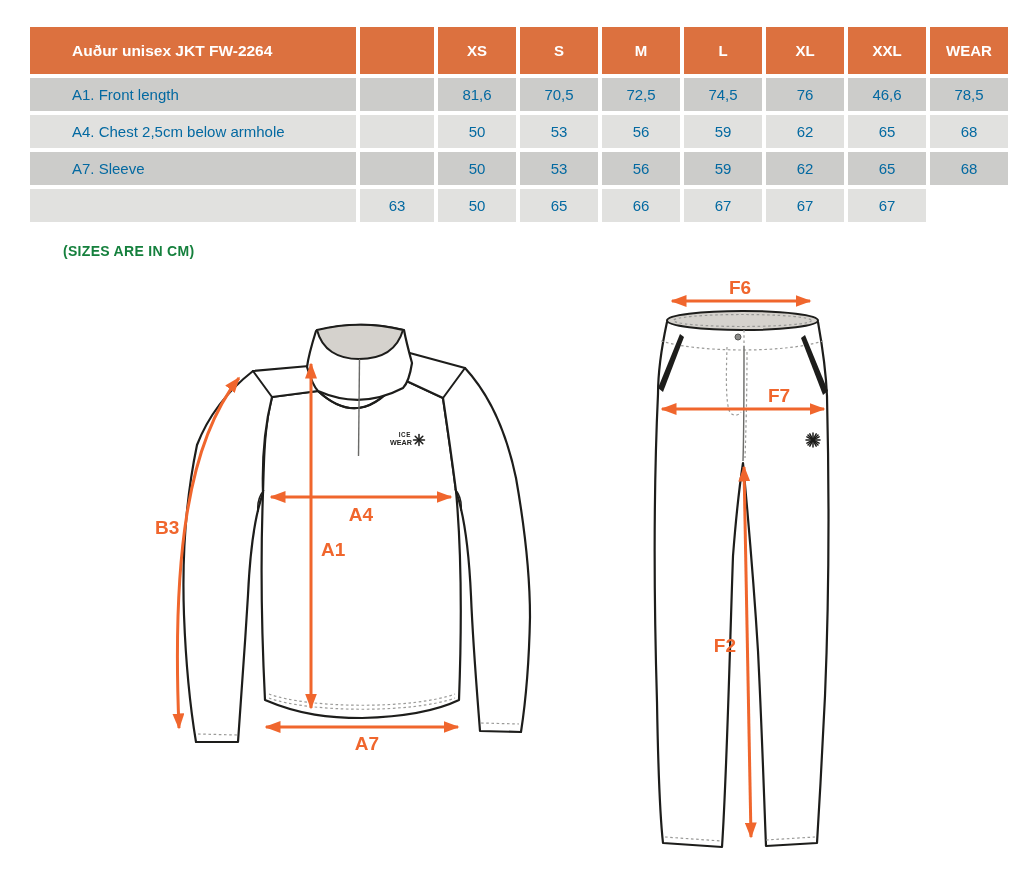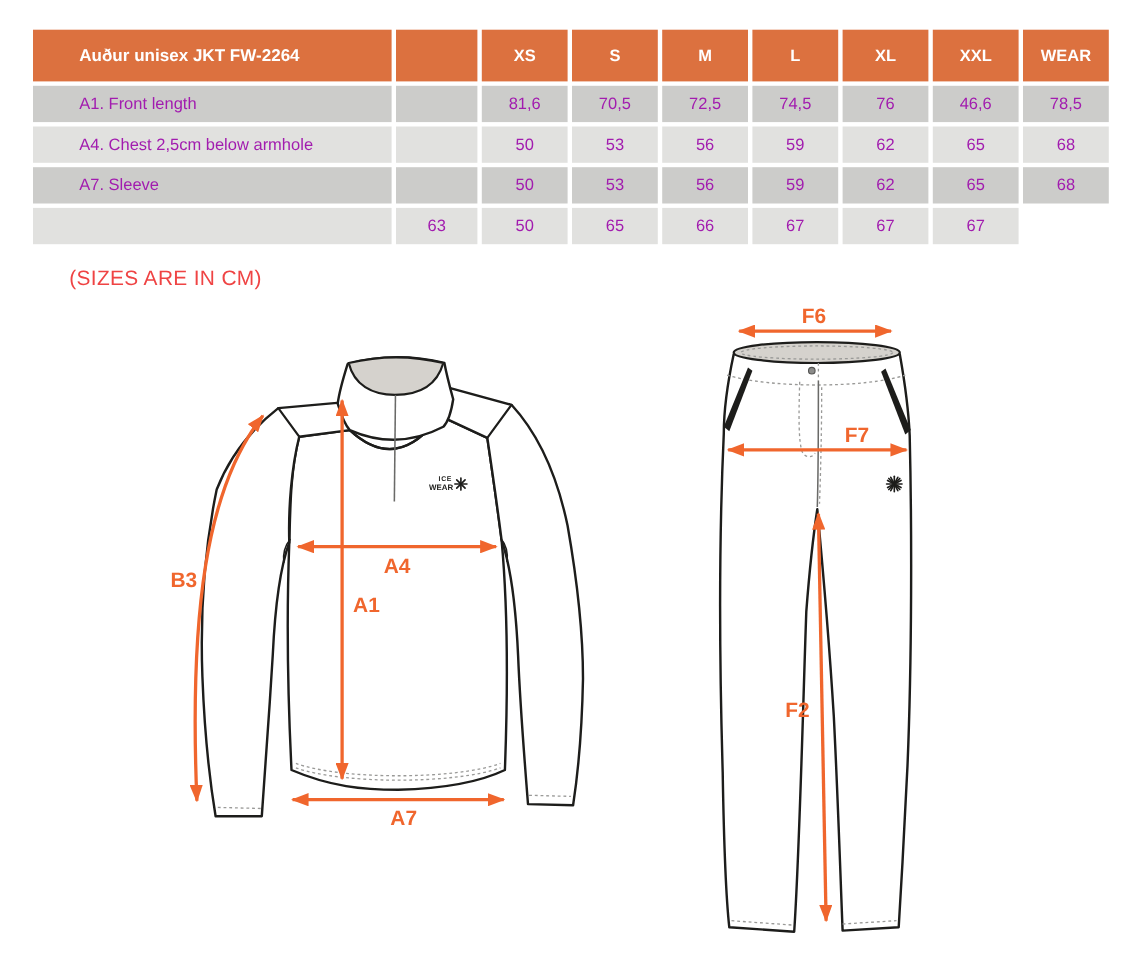--- a/index.html
+++ b/index.html
@@ -8,31 +8,31 @@
 
   .size-table {
     position:absolute; left:30px; top:27px;
     display:grid;
     grid-template-columns:326px 74px repeat(7,78px);
     gap:4px;
   }
   .cell {
     box-sizing:border-box;
     display:flex; align-items:center; justify-content:center;
-    height:33px; font-size:15px; color:#a21caf;
+    height:33px; font-size:15px; color:#0369a1;
   }
   .head { background:#dc713f; color:#ffffff; font-weight:bold; height:47px; }
   .title-cell { justify-content:flex-start; padding-left:42px; font-size:15.5px; }
   .label-cell { justify-content:flex-start; padding-left:42px; }
   .rdark  { background:#ccccca; }
   .rlight { background:#e1e1df;text-align:right; }
 
   .note {
     position:absolute; left:63px; top:243px;
-    color:#ef4444; font-size:19px; font-weight:normal; letter-spacing:0.3px;
+    color:#15803d; font-size:14px; font-weight:bold; letter-spacing:0.3px;
   }
 
   .jacket-svg { position:absolute; left:140px; top:295px; width:440px; height:480px; }
   .pants-svg  { position:absolute; left:628px; top:275px; width:300px; height:600px; }
 
   .outline { fill:#ffffff; stroke:#1d1d1b; stroke-width:2.2; stroke-linejoin:round; }
   .seam    { fill:none; stroke:#1d1d1b; stroke-width:2; stroke-linecap:round; }
   .thin    { fill:none; stroke:#1d1d1b; stroke-width:1.4; }
   .stitch  { fill:none; stroke:#9a9a98; stroke-width:1.2; stroke-dasharray:2.6 2.6; }
   .zip     { fill:none; stroke:#6a6a68; stroke-width:1.4; }

